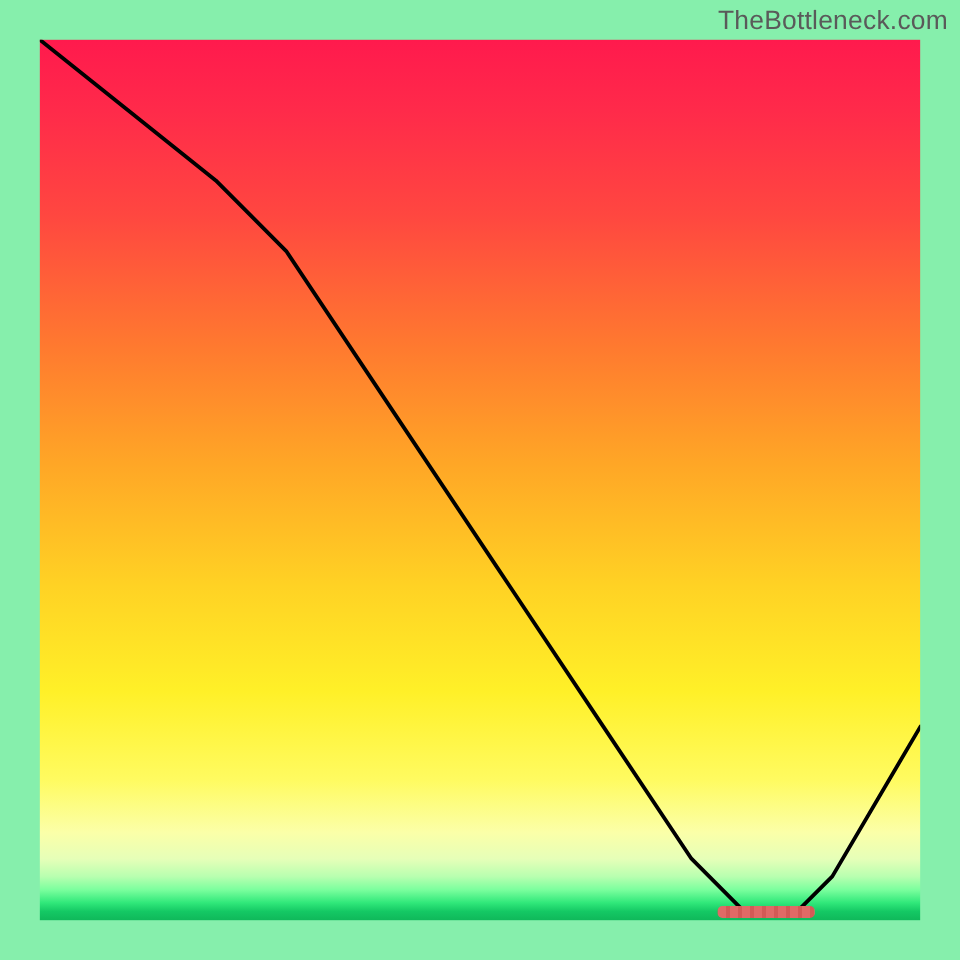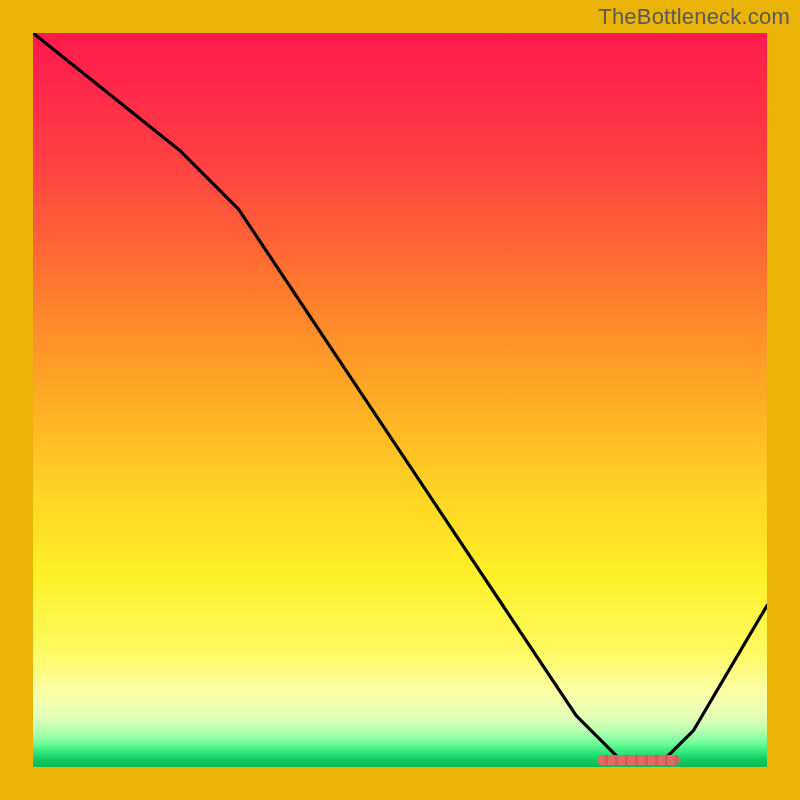--- a/index.html
+++ b/index.html
@@ -9,21 +9,21 @@
     height: 800px;
     background: #000;
     overflow: hidden;
     font-family: Arial, Helvetica, sans-serif;
   }
   .frame {
     position: absolute;
     inset: 0;
     width: 800px;
     height: 800px;
-    background: #eab308;
+    background: #86efac;
   }
   .watermark {
     position: absolute;
     top: 4px;
     right: 10px;
     color: #5a5a5a;
     font-size: 22px;
     font-weight: 500;
     letter-spacing: 0.2px;
     user-select: none;

